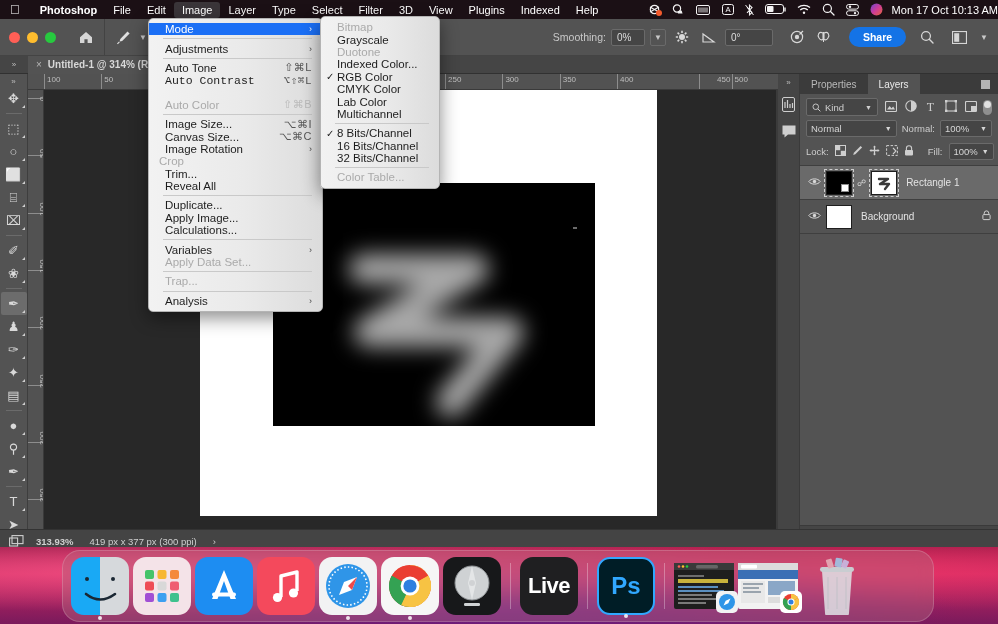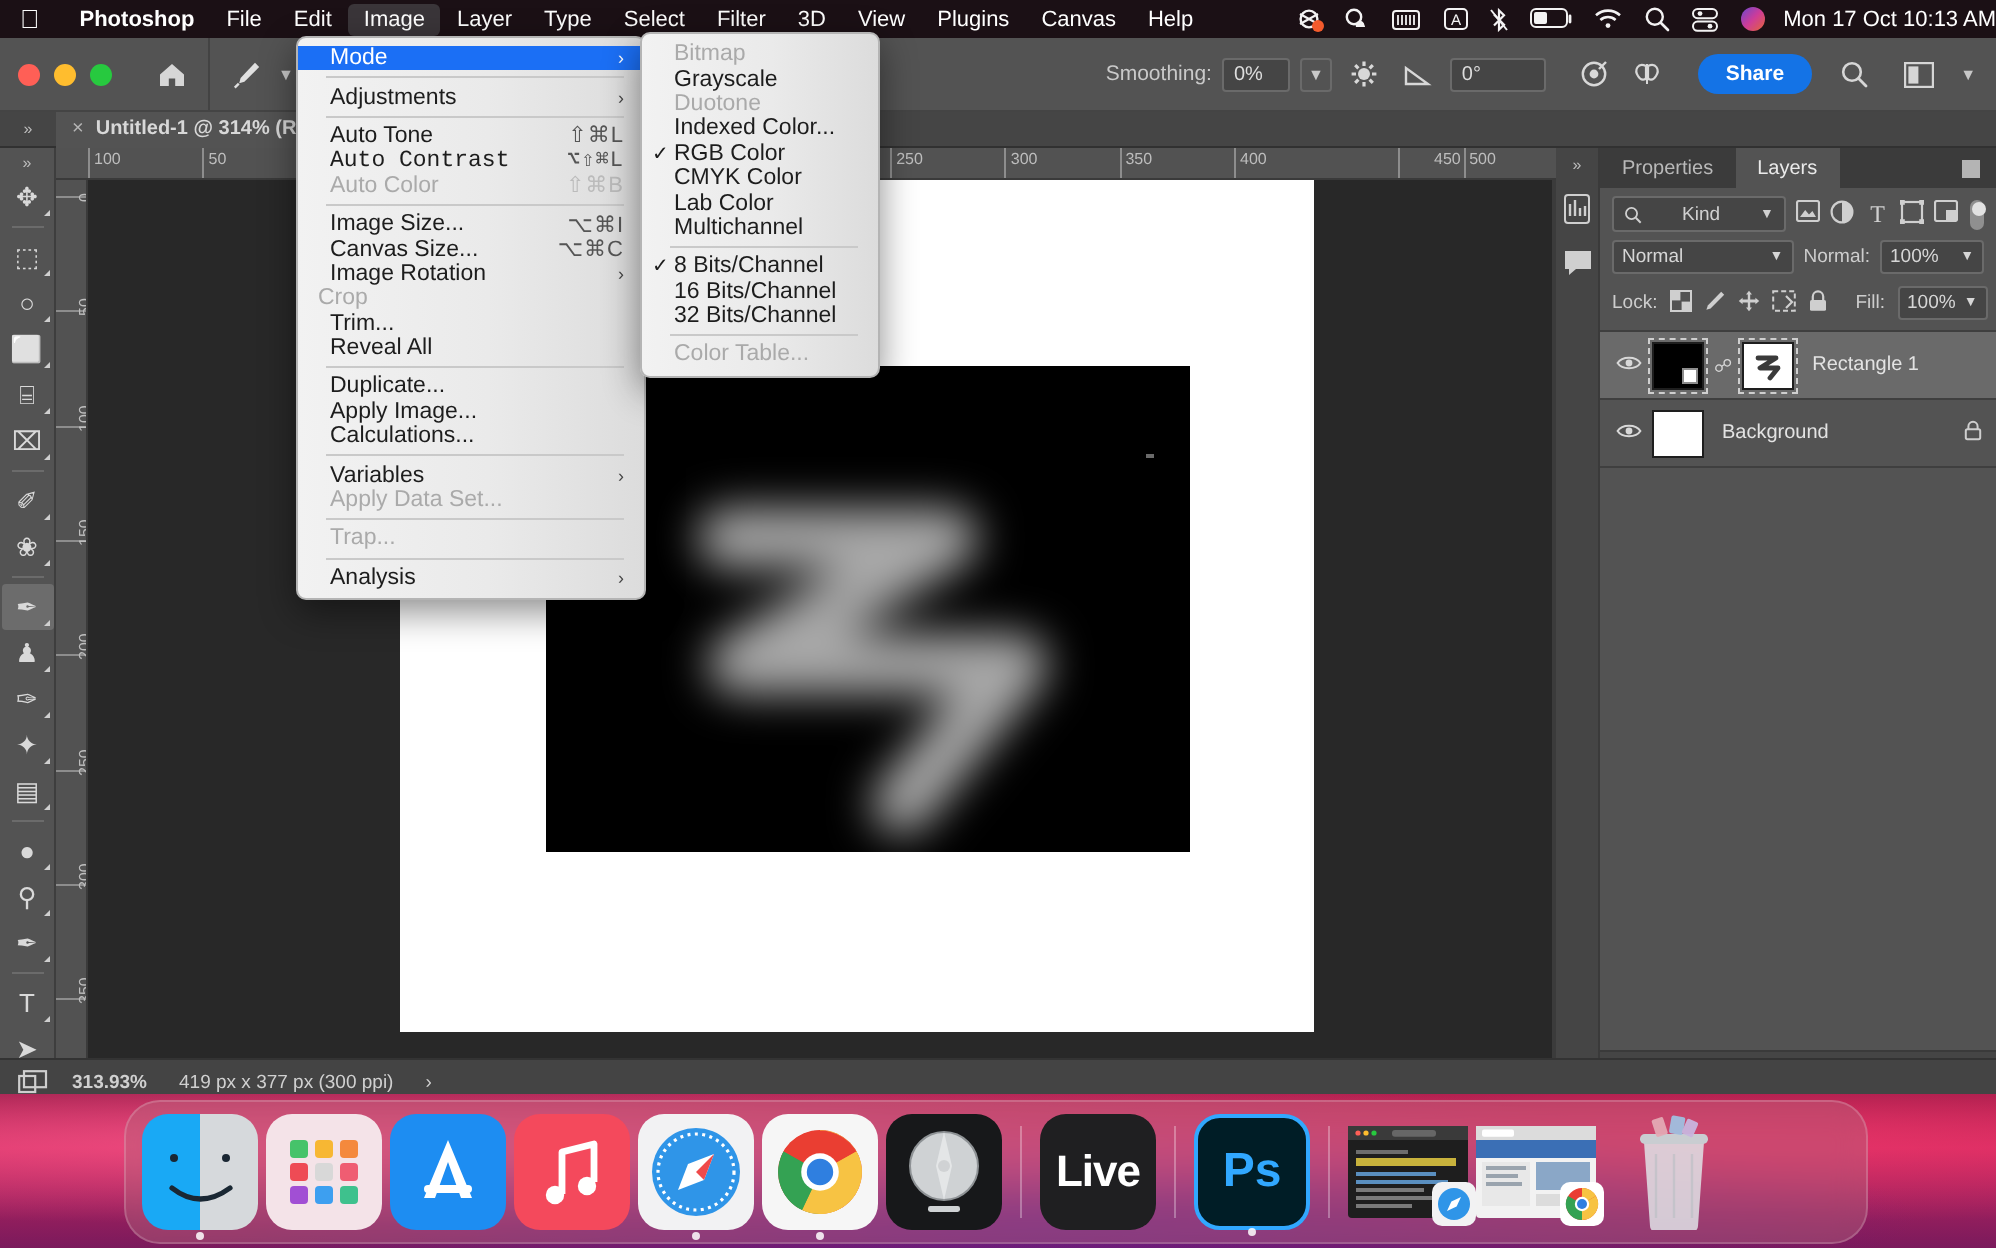--- a/index.html
+++ b/index.html
@@ -136,21 +136,21 @@
     background:#454545; }
   #ptabs{ height:20px; background:#3b3b3b; display:flex; align-items:stretch;
     font-size:10px; color:#b9b9b9; }
   #ptabs .ptab{ padding:0 11px; display:flex; align-items:center; }
   #ptabs .ptab.on{ background:#535353; color:#eaeaea; }
   #ptabs .menu{ margin-left:auto; display:flex; align-items:center; padding:0 7px;
     color:#c0c0c0; font-size:10px; }
   #layers-body{ background:#535353; height:453px; position:relative; }
   .lrow{ display:flex; align-items:center; gap:5px; padding:4px 6px; }
   .kind-box{ background:#454545; border:1px solid #6a6a6a; border-radius:2px;
-    height:18px; display:flex; align-items:center; gap:20px; padding:0 5px;
+    height:18px; display:flex; align-items:center; gap:4px; padding:0 5px;
     color:#d0d0d0; font-size:9.5px; flex:1; }
   .kind-box .cv{ margin-left:auto; font-size:7px; }
   .filt-ic{ color:#cfcfcf; font-size:11px; width:15px; text-align:center; }
   .toggle-pill{ width:9px;height:15px;border-radius:5px;background:#8f8f8f;
     position:relative; }
   .toggle-pill i{ position:absolute; top:1px; left:1px; width:7px;height:7px;
     border-radius:50%; background:#e2e2e2; display:block; }
   .selbox{ background:#454545; border:1px solid #6a6a6a; border-radius:2px;
     height:17px; display:flex; align-items:center; padding:0 4px;
     color:#d6d6d6; font-size:9.5px; }
@@ -237,21 +237,21 @@
       <div class="mi">File</div>
       <div class="mi">Edit</div>
       <div class="mi active">Image</div>
       <div class="mi">Layer</div>
       <div class="mi">Type</div>
       <div class="mi">Select</div>
       <div class="mi">Filter</div>
       <div class="mi">3D</div>
       <div class="mi">View</div>
       <div class="mi">Plugins</div>
-      <div class="mi">Canvas</div>
+      <div class="mi">Indexed</div>
       <div class="mi">Help</div>
     </div>
   <div class="spacer"></div>
   <div class="tray">
     <div class="ic" style="position:relative;">
       <svg width="13" height="11" viewBox="0 0 13 11">
           <circle cx="6.5" cy="5.5" r="4.2" fill="none" stroke="#fff" stroke-width="1.2"></circle>
           <path d="M2 3 L11 8" stroke="#fff" stroke-width="1.1"></path>
           <path d="M2 8 L11 3" stroke="#fff" stroke-width="1.1"></path>
         </svg>
@@ -755,21 +755,21 @@
     </div>
     <div class="msep"></div>
     <div class="mrow" style="height: 12.4px;">
       <span class="txt">Auto Tone</span>
       <span class="sc">⇧⌘L</span>
     </div>
     <div class="mrow" style="height: 12.4px; font-family: Liberation Mono, monospace;">
       <span class="txt">Auto Contrast</span>
       <span class="sc">⌥⇧⌘L</span>
     </div>
-    <div class="mrow dis" style="height: 12.4px;">
+    <div class="mrow dis" style="height: 12.4px; margin-top: 12px;">
       <span class="txt">Auto Color</span>
       <span class="sc">⇧⌘B</span>
     </div>
     <div class="msep"></div>
     <div class="mrow" style="height: 12.4px;">
       <span class="txt">Image Size...</span>
       <span class="sc">⌥⌘I</span>
     </div>
     <div class="mrow" style="height: 12.4px;">
       <span class="txt">Canvas Size...</span>

